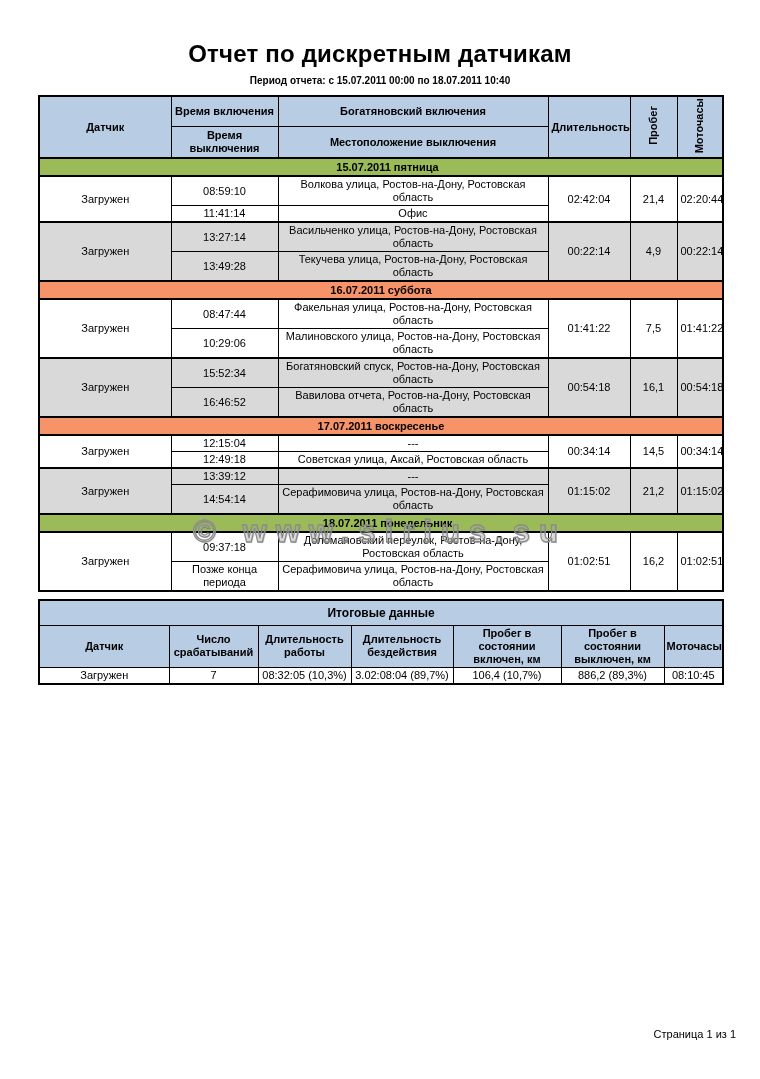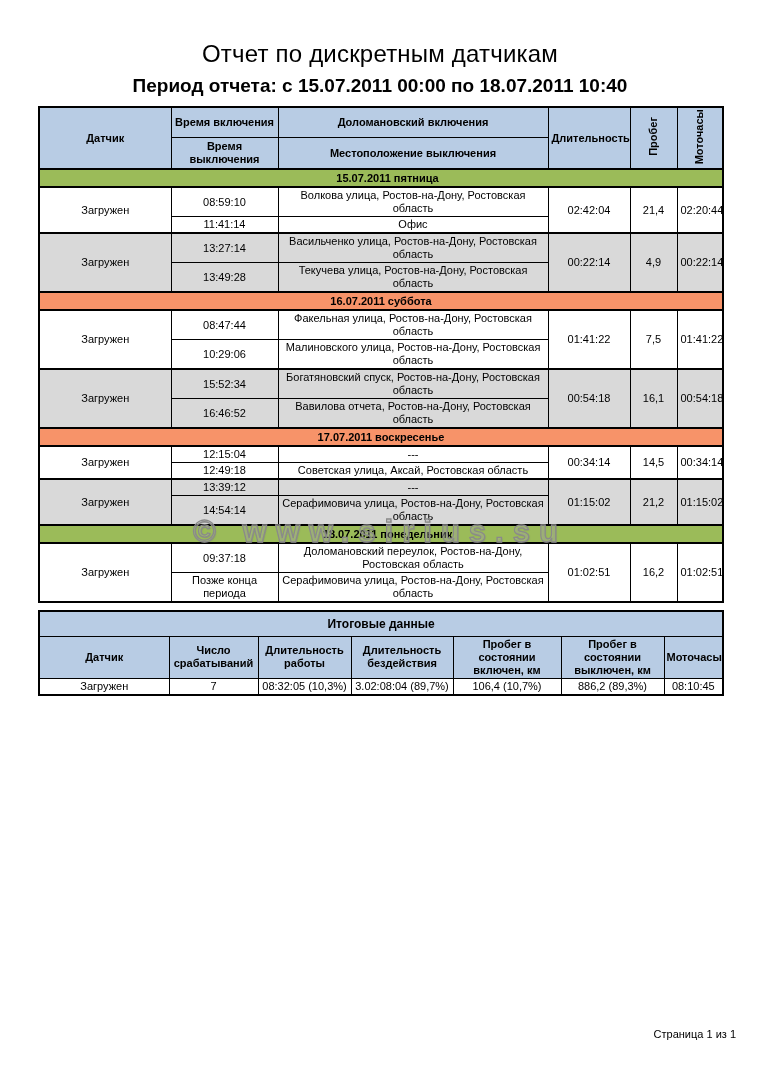--- a/index.html
+++ b/index.html
@@ -8,22 +8,22 @@
     position:relative;
     width:760px; height:1079px;
     margin:0 auto;
     background:#ffffff;
     font-family:"Liberation Sans", sans-serif;
     color:#000;
     overflow:hidden;
     outline:1px solid #d7d7d7;
   }
   .report-head { text-align:center; padding-top:40px; }
-  .report-title { font-size:24px; font-weight:normal; letter-spacing:0.2px; }
-  .report-period { font-size:19px; font-weight:bold; margin-top:7px; }
+  .report-title { font-size:24px; font-weight:bold; letter-spacing:0.2px; }
+  .report-period { font-size:10px; font-weight:bold; margin-top:7px; }
   .report-vehicle { font-size:15px; font-weight:bold; margin-top:5px; white-space:pre; }
 
   table.rpt {
     border-collapse:collapse;
     margin:9px 38px 0 38px;
     width:684px;
     table-layout:fixed;
     border:2px solid #000;
     font-size:11px;
   }
@@ -118,21 +118,21 @@
         <col style="width:107px">
         <col style="width:270px">
       <col style="width:82px">
         <col style="width:47px">
         <col style="width:46px">
     </colgroup>
     <thead>
       <tr class="head-row">
         <th rowspan="2">Датчик</th>
         <th>Время включения</th>
-        <th>Доломановский включения</th>
+        <th>Богатяновский включения</th>
         <th rowspan="2">Длительность</th>
         <th rowspan="2" class="vert"><span>Пробег</span></th>
         <th rowspan="2" class="vert"><span>Моточасы</span></th>
       </tr>
       <tr class="head-row">
         <th>Время выключения</th>
         <th>Местоположение выключения</th>
       </tr>
     </thead>
     <tbody>

